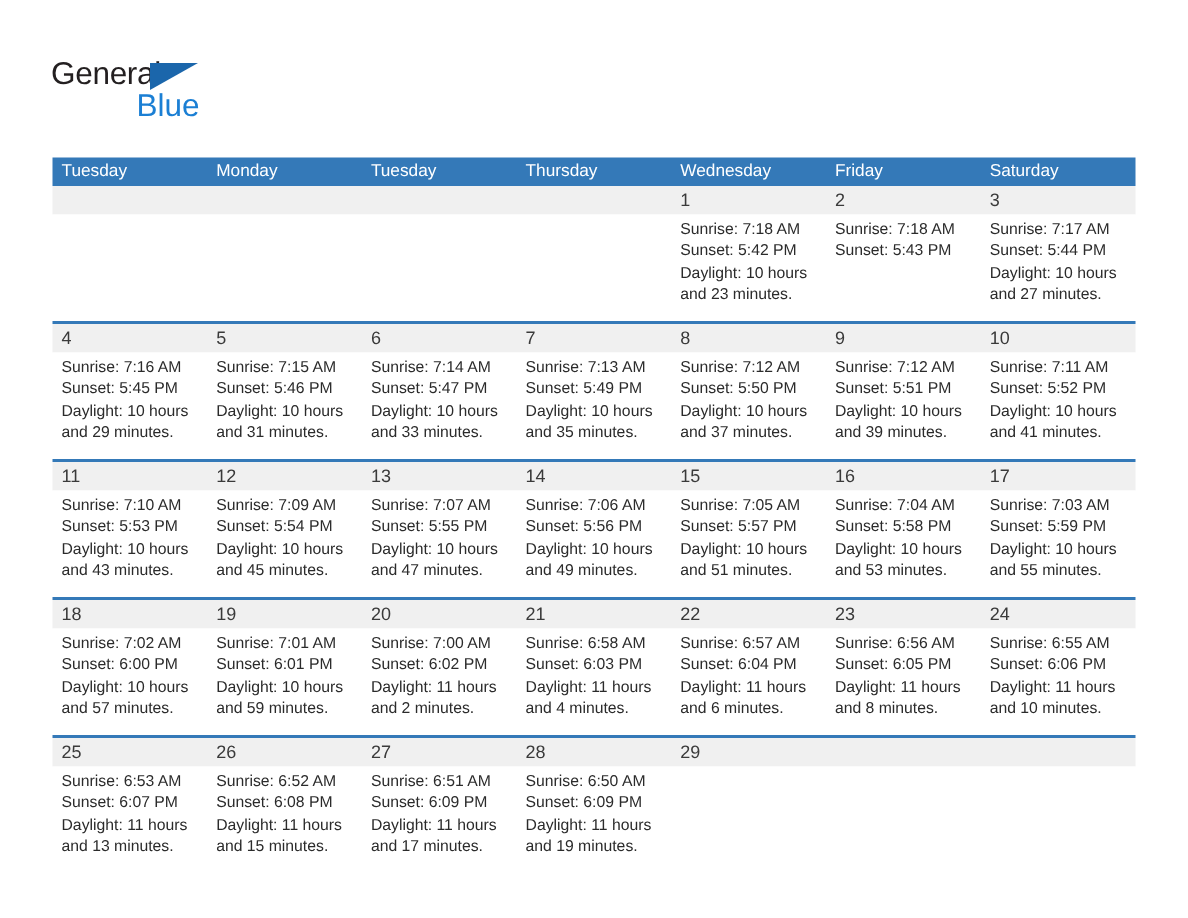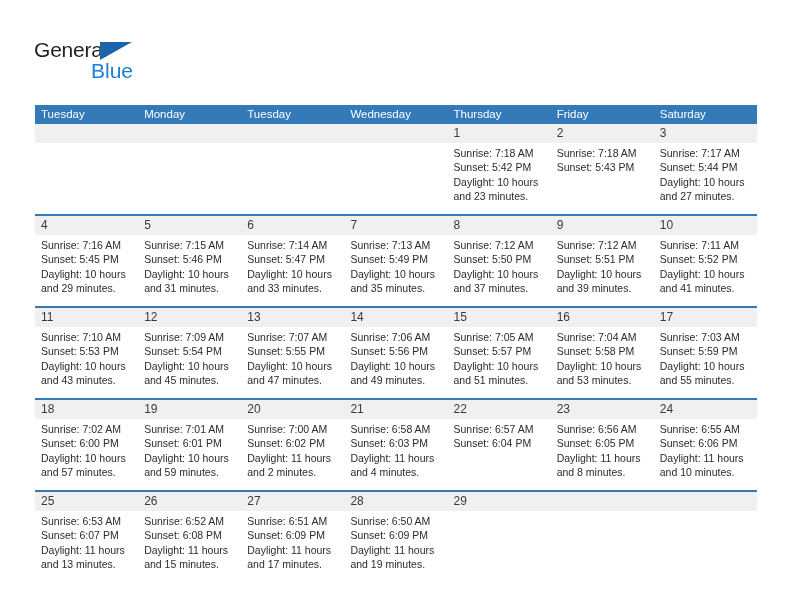--- a/index.html
+++ b/index.html
@@ -173,22 +173,22 @@
     <div class="subtitle">Green Level, North Carolina, United States</div>
 
   </div>
 
   <div class="calendar">
 
     <div class="cal-head">
       <div class="hcell">Tuesday</div>
       <div class="hcell">Monday</div>
       <div class="hcell">Tuesday</div>
+      <div class="hcell">Thursday</div>
       <div class="hcell">Wednesday</div>
-      <div class="hcell">Thursday</div>
       <div class="hcell">Friday</div>
       <div class="hcell">Saturday</div>
     </div>
 
     <div id="weeks-container">
         <div class="week">
           <div class="week-daynums">
             <div class="dcell"></div>
             <div class="dcell"></div>
             <div class="dcell"></div>
@@ -341,20 +341,21 @@
               <div class="daylight">Daylight: 11 hours and 2 minutes.</div>
             </div>
             <div class="bcell">
               <div class="line">Sunrise: 6:58 AM</div>
               <div class="line">Sunset: 6:03 PM</div>
               <div class="daylight">Daylight: 11 hours and 4 minutes.</div>
             </div>
             <div class="bcell">
               <div class="line">Sunrise: 6:57 AM</div>
               <div class="line">Sunset: 6:04 PM</div>
+              <div class="daylight">Daylight: 11 hours and 6 minutes.</div>
             </div>
             <div class="bcell">
               <div class="line">Sunrise: 6:56 AM</div>
               <div class="line">Sunset: 6:05 PM</div>
               <div class="daylight">Daylight: 11 hours and 8 minutes.</div>
             </div>
             <div class="bcell">
               <div class="line">Sunrise: 6:55 AM</div>
               <div class="line">Sunset: 6:06 PM</div>
               <div class="daylight">Daylight: 11 hours and 10 minutes.</div>

